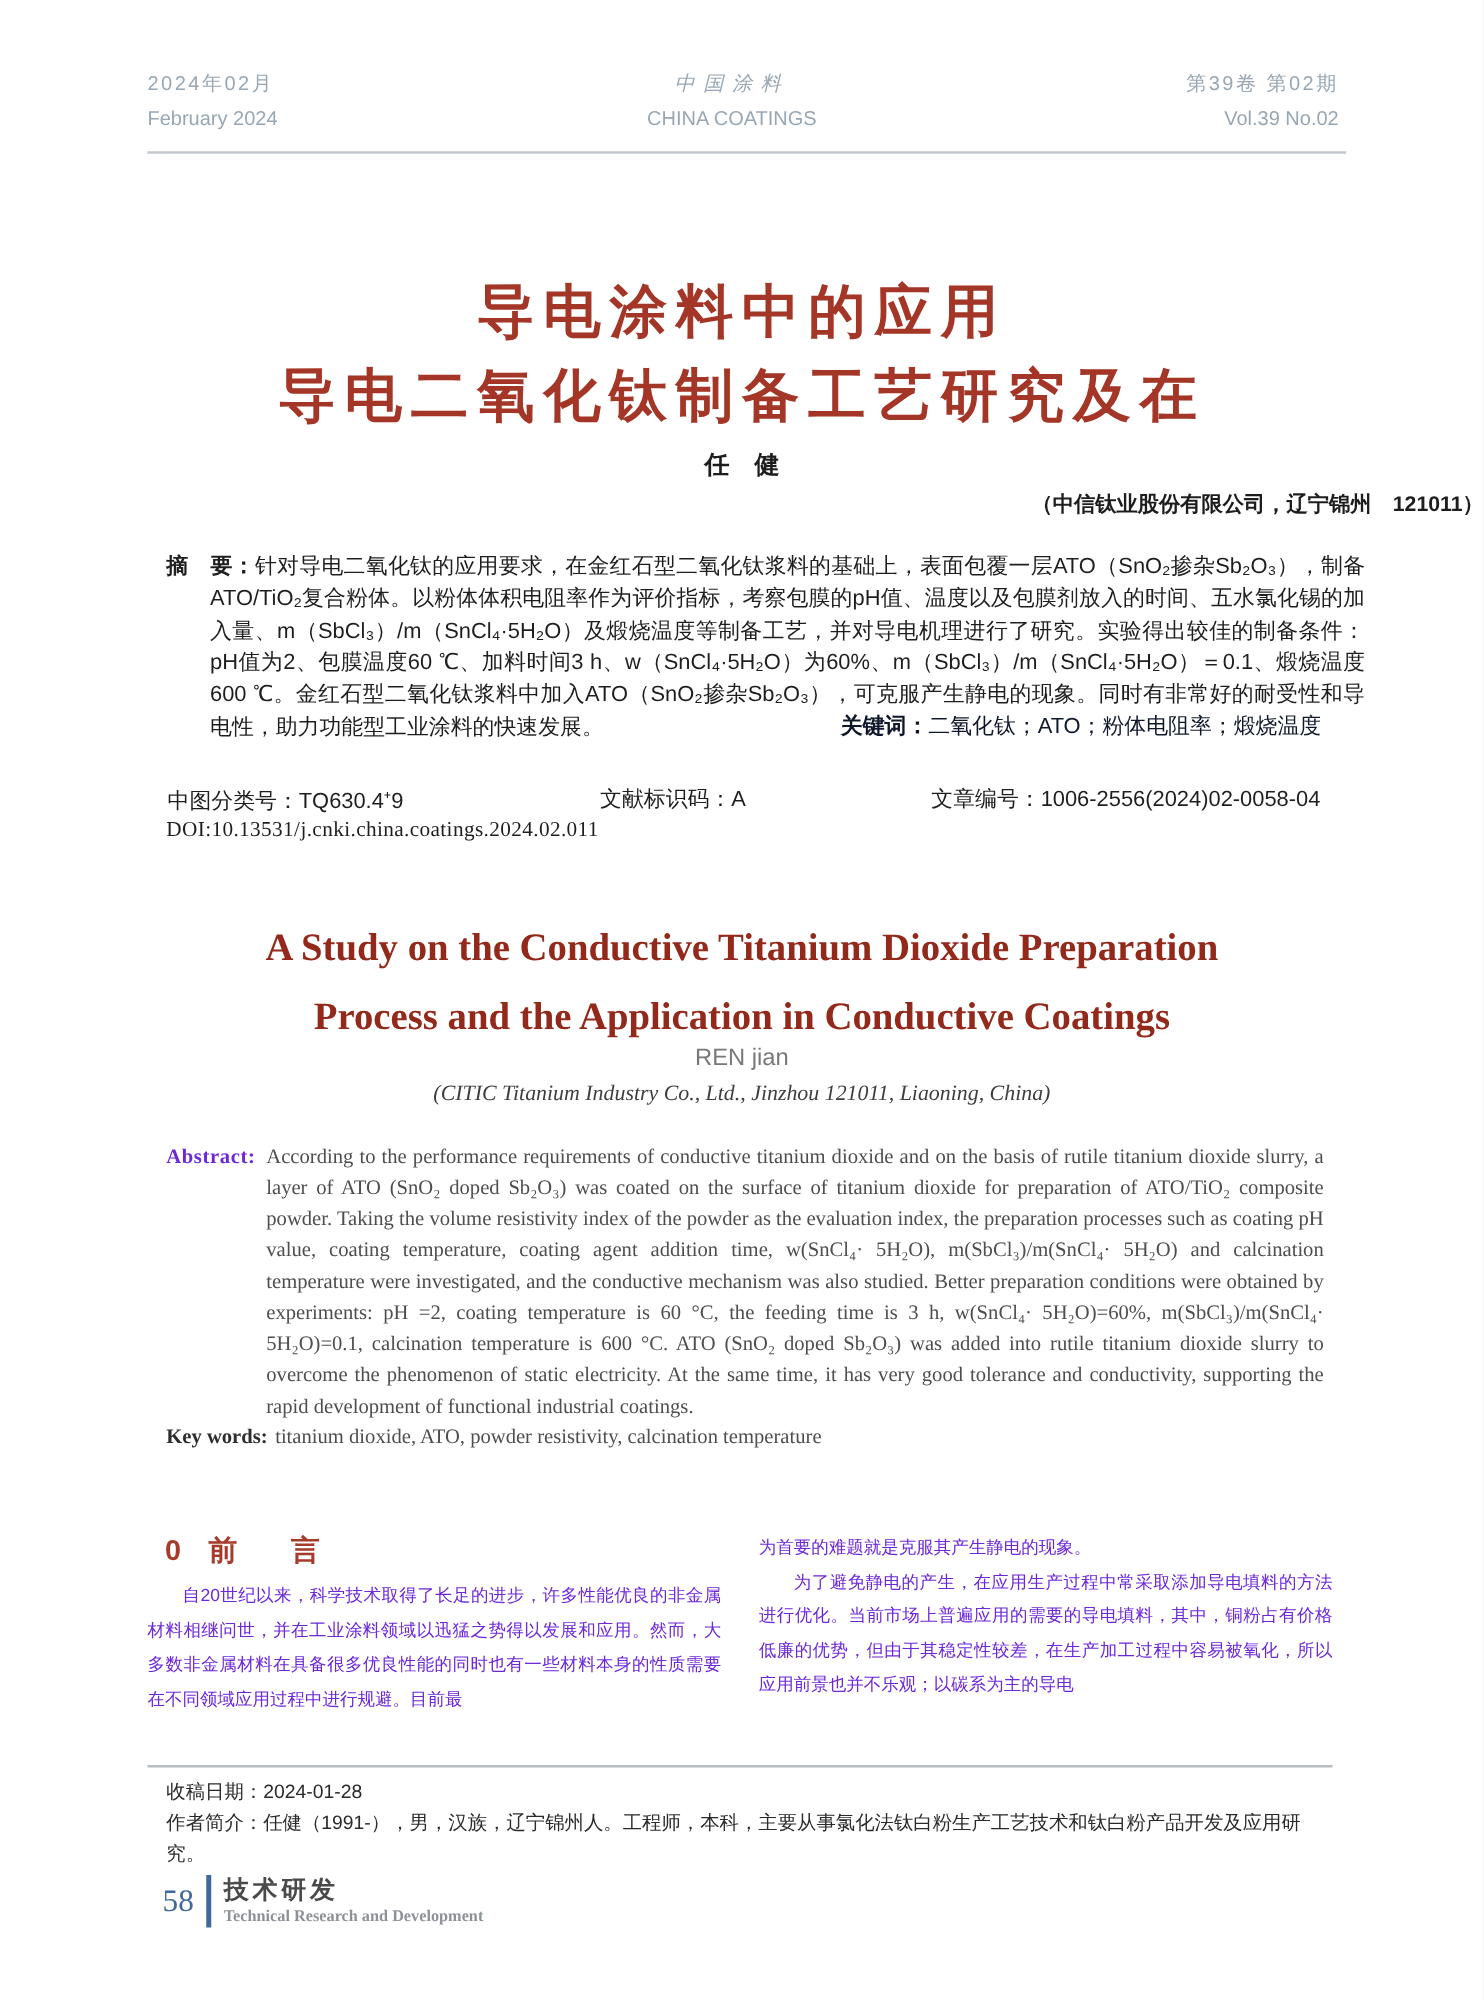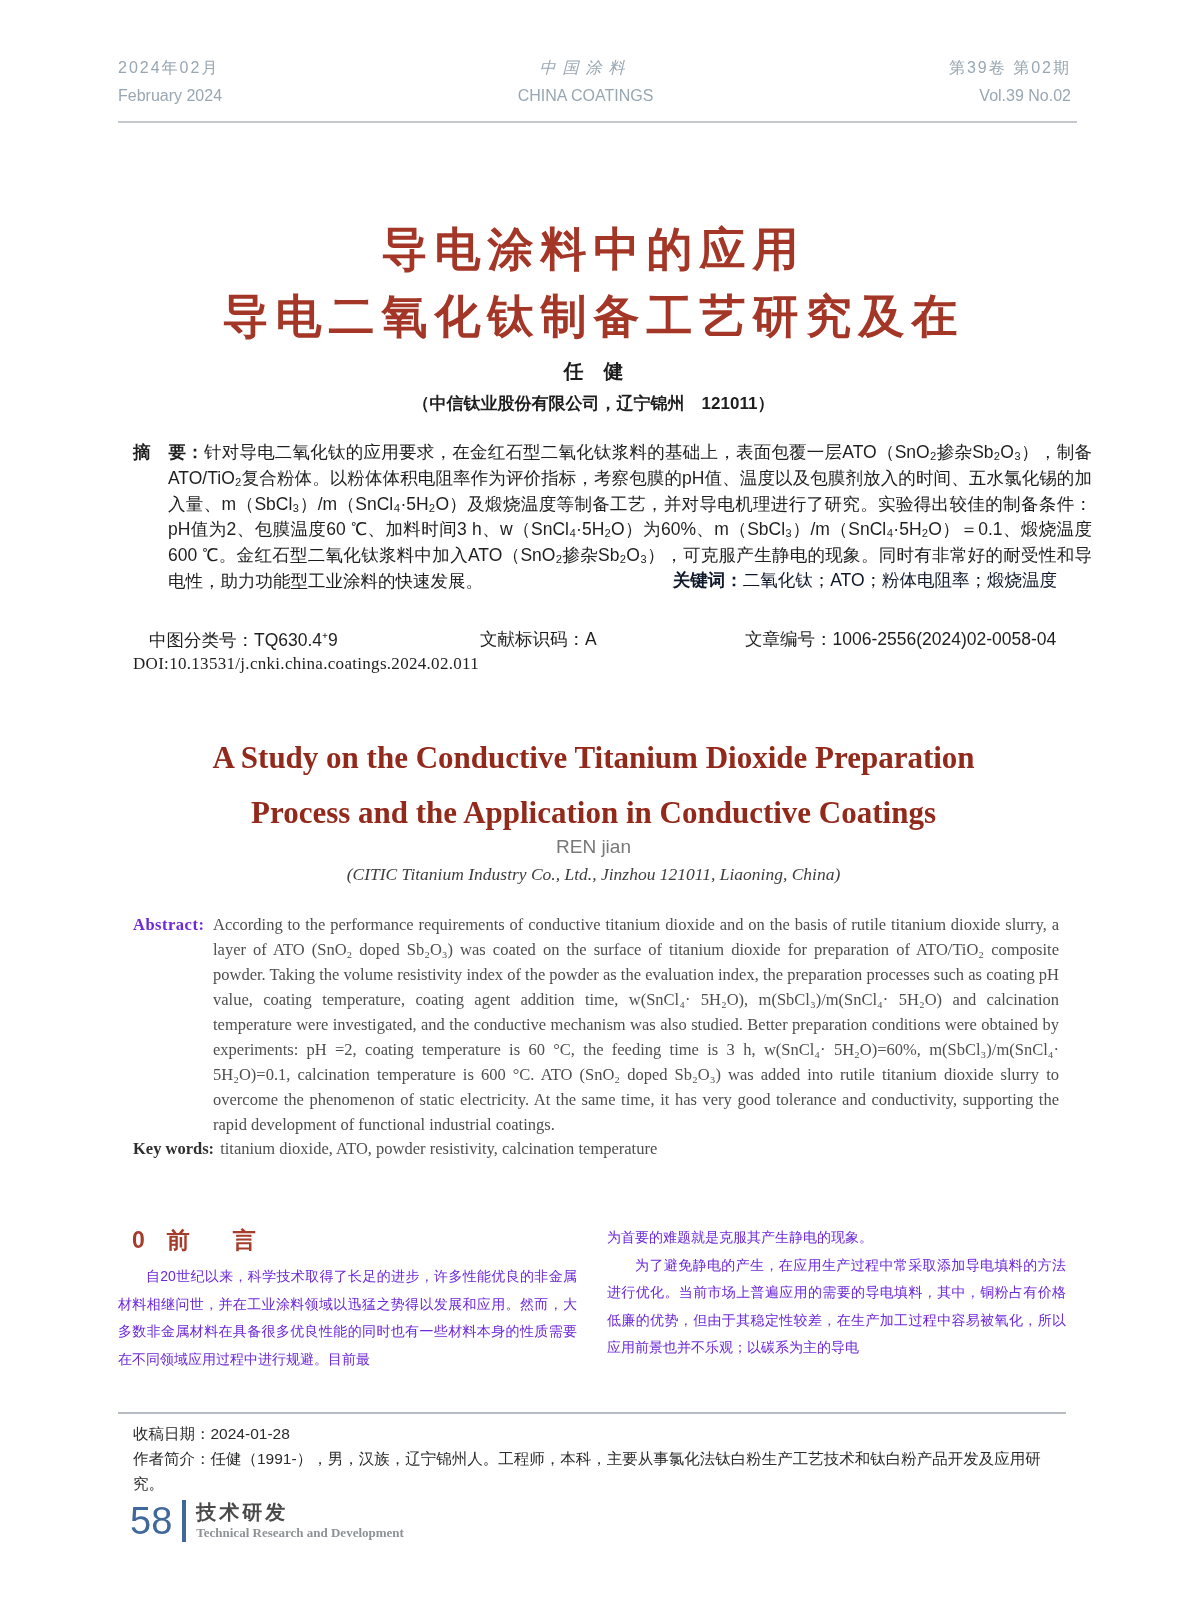--- a/index.html
+++ b/index.html
@@ -34,41 +34,41 @@
     text-align:center;font-weight:bold;
     font-size:46px;line-height:67px;letter-spacing:7px;
     color:#a33626;
   }
   .author-cn{
     position:absolute;top:358px;left:0;width:100%;
     text-align:center;font-size:20px;font-weight:bold;color:#1d1d1d;
   }
   .affil-cn{
     position:absolute;top:392px;left:0;width:100%;
-    text-align:center;font-size:17px;font-weight:600;color:#1d1d1d;
+    text-align:right;font-size:17px;font-weight:600;color:#1d1d1d;
   }
   
   .abstract-cn{
     position:absolute;top:440px;left:133px;width:924px;
     font-size:17.5px;line-height:25.8px;color:#1e1e1e;
     text-align:justify;
     padding-left:35px;text-indent:-35px;
   }
   .abstract-cn .lbl{font-weight:bold;}
   .keywords-cn{
     position:absolute;top:568px;left:133px;width:924px;
     font-size:17.5px;color:#0f172a;white-space:nowrap;text-align:right;
   }
   .keywords-cn .lbl{font-weight:bold;}
   .meta-row{
     position:absolute;top:627px;left:133px;width:924px;height:24px;
     font-size:17.5px;color:#1e1e1e;
   }
   .meta-row span{position:absolute;top:0;white-space:nowrap;}
-  .meta-row .m1{left:16px;}
+  .meta-row .m1{left:1px;}
   .meta-row .m2{left:347px;}
   .meta-row .m3{left:612px;}
   .doi-line{
     position:absolute;top:654px;left:133px;
     font-family:"Liberation Serif",serif;
     font-size:17px;color:#1e1e1e;letter-spacing:.3px;
   }
   
   .en-title{
     position:absolute;top:730px;left:0;width:100%;
@@ -127,22 +127,22 @@
   .footnote{
     position:absolute;top:1421px;left:133px;width:930px;
     font-size:15.5px;line-height:25px;color:#2a2a2a;
   }
   
   .page-footer{
     position:absolute;top:1500px;left:130px;
     display:flex;align-items:center;
   }
   .page-num{
-    font-family:Liberation Sans, sans-serif;
-    font-size:38px;color:#41689a;line-height:1;
+    font-family:Liberation Serif, serif;
+    font-size:25px;color:#41689a;line-height:1;
     margin-right:10px;
   }
   .footer-bar{
     width:4px;height:42px;background:#41689a;margin-right:10px;
   }
   .footer-col .cn{
     font-size:20px;font-weight:bold;color:#4a4a4a;letter-spacing:3px;line-height:23px;
   }
   .footer-col .en{
     font-family:"Liberation Serif",serif;font-weight:bold;

